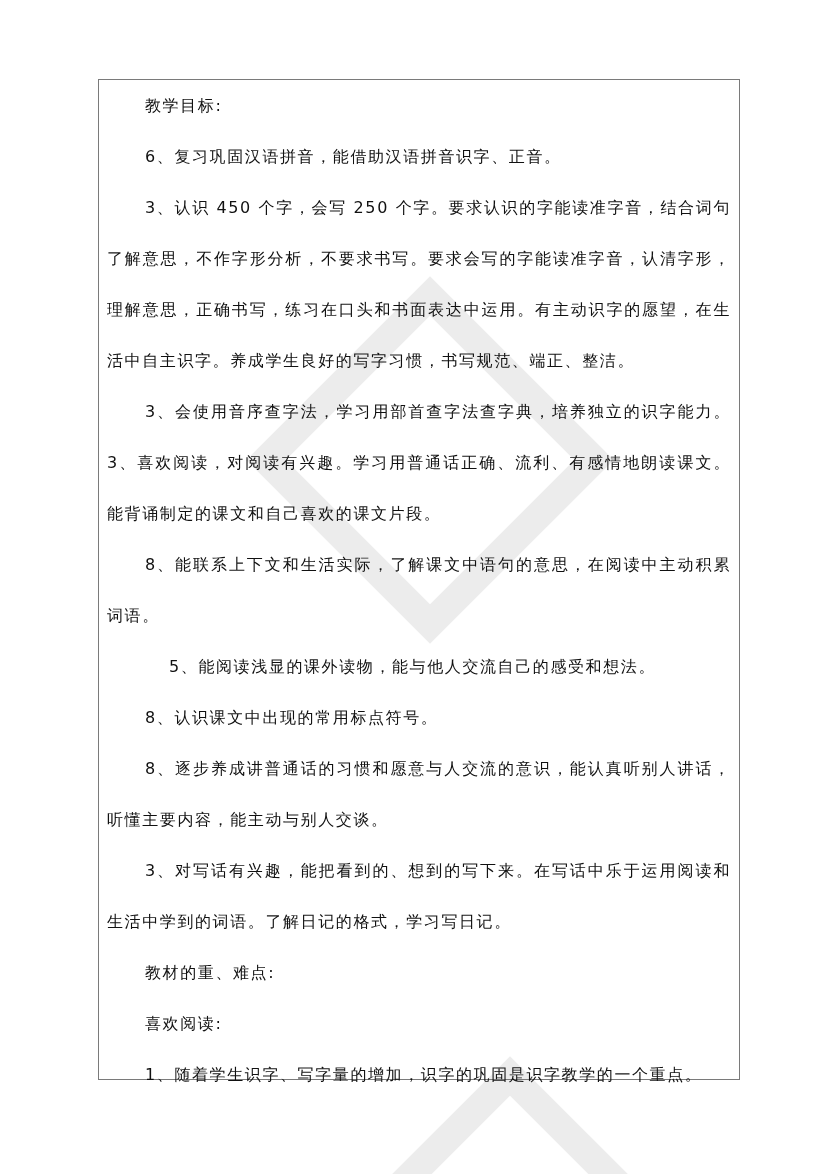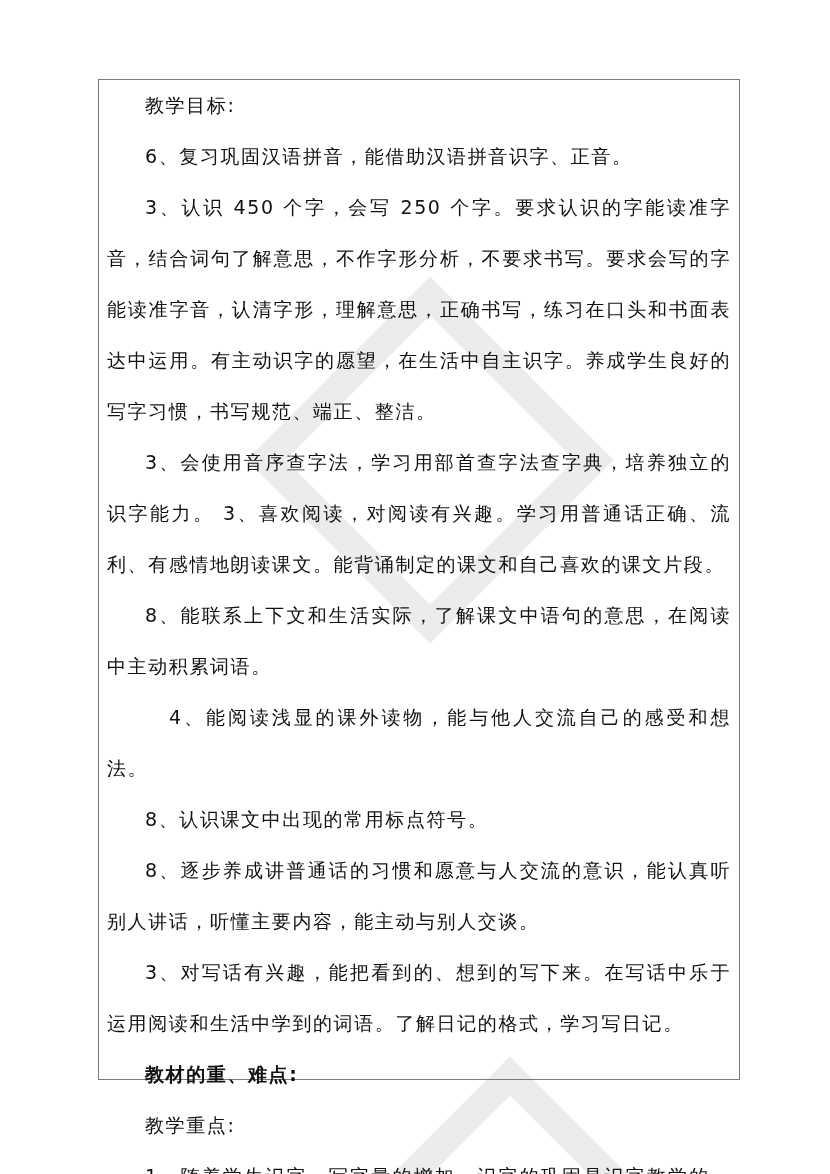--- a/index.html
+++ b/index.html
@@ -1,23 +1,23 @@
 <!DOCTYPE html>
 <html><head>
   <meta charset="utf-8">
   <style>
     html, body { margin: 0; padding: 0; background: #ffffff; }
     body { width: 830px; height: 1174px; position: relative; overflow: hidden;
            font-family: "DejaVu Sans", "Liberation Sans", sans-serif; color: #111; }
     .box { position: absolute; left: 98px; top: 79px; width: 642px; height: 1001px;
            border: 1px solid #7a7a7a; box-sizing: border-box; }
     .content { position: absolute; left: 8px; right: 8px; top: 0; }
-    .para { font-size: 19px; line-height: 51px; margin: 0; letter-spacing: 1.6px;
+    .para { font-size: 16px; line-height: 51px; margin: 0; letter-spacing: 1.6px;
             text-indent: 38px; text-align: justify; }
-    .para.bold { font-weight: bold; }
+    .para.bold { font-weight: normal; }
     .para.indent-more { text-indent: 62px; }
     .watermark { position: absolute; pointer-events: none; opacity: 0.07; }
     .wm-shape { width: 260px; height: 260px; border: 28px solid #000; transform: rotate(45deg); box-sizing: border-box; }
   </style>
 </head>
 <body>
 
 <div class="watermark" style="left:300px; top:330px;">
   <div class="wm-shape"></div>
 </div>
@@ -25,22 +25,22 @@
   <div class="wm-shape"></div>
 </div>
 
 <div class="box">
   <div class="content">
     <p class="para">教学目标:</p>
     <p class="para">6、复习巩固汉语拼音，能借助汉语拼音识字、正音。</p>
     <p class="para">3、认识 450 个字，会写 250 个字。要求认识的字能读准字音，结合词句了解意思，不作字形分析，不要求书写。要求会写的字能读准字音，认清字形，理解意思，正确书写，练习在口头和书面表达中运用。有主动识字的愿望，在生活中自主识字。养成学生良好的写字习惯，书写规范、端正、整洁。</p>
     <p class="para">3、会使用音序查字法，学习用部首查字法查字典，培养独立的识字能力。  3、喜欢阅读，对阅读有兴趣。学习用普通话正确、流利、有感情地朗读课文。能背诵制定的课文和自己喜欢的课文片段。</p>
     <p class="para">8、能联系上下文和生活实际，了解课文中语句的意思，在阅读中主动积累词语。</p>
-    <p class="para indent-more">4、能阅读浅显的课外读物，能与他人交流自己的感受和想法。</p>
+    <p class="para indent-more">5、能阅读浅显的课外读物，能与他人交流自己的感受和想法。</p>
     <p class="para">8、认识课文中出现的常用标点符号。</p>
     <p class="para">8、逐步养成讲普通话的习惯和愿意与人交流的意识，能认真听别人讲话，听懂主要内容，能主动与别人交谈。</p>
     <p class="para">3、对写话有兴趣，能把看到的、想到的写下来。在写话中乐于运用阅读和生活中学到的词语。了解日记的格式，学习写日记。</p>
     <p class="para bold">教材的重、难点:</p>
-    <p class="para">教学重点:</p>
+    <p class="para">喜欢阅读:</p>
     <p class="para">1、随着学生识字、写字量的增加，识字的巩固是识字教学的一个重点。</p>
 
   </div>
 </div>
 
 </body></html>

